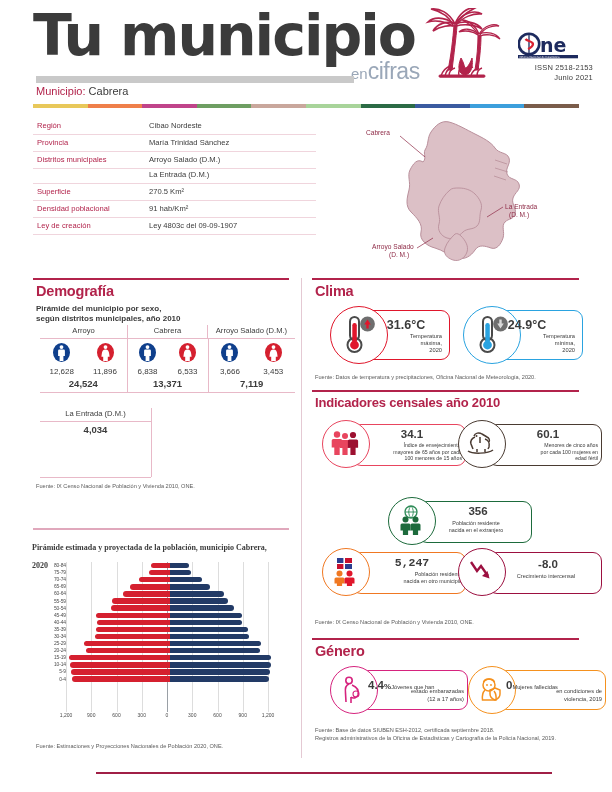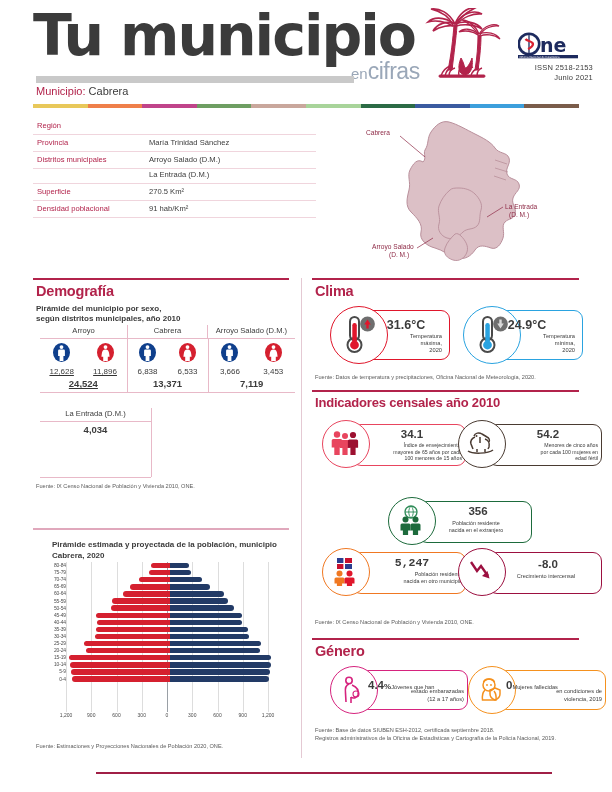--- a/index.html
+++ b/index.html
@@ -176,40 +176,45 @@
         <span style="background: rgb(43, 107, 69);"></span>
         <span style="background: rgb(58, 91, 160);"></span>
         <span style="background: rgb(60, 159, 220);"></span>
         <span style="background: rgb(122, 92, 74);"></span>
       </div>
   </div>
 
   <div class="info-table" id="info-table">
       <div class="info-row">
         <div class="info-key">Región</div>
+        <div class="info-val">Cibao Nordeste</div>
       </div>
       <div class="info-row">
         <div class="info-key">Provincia</div>
         <div class="info-val">María Trinidad Sánchez</div>
       </div>
       <div class="info-row">
         <div class="info-key">Distritos municipales</div>
         <div class="info-val">Arroyo Salado (D.M.)</div>
       </div>
       <div class="info-row sub">
         <div class="info-key"></div>
         <div class="info-val">La Entrada (D.M.)</div>
       </div>
       <div class="info-row">
         <div class="info-key">Superficie</div>
         <div class="info-val">270.5 Km²</div>
       </div>
       <div class="info-row">
         <div class="info-key">Densidad poblacional</div>
         <div class="info-val">91 hab/Km²</div>
+      </div>
+      <div class="info-row">
+        <div class="info-key">Ley de creación</div>
+        <div class="info-val">Ley 4803c del 09-09-1907</div>
       </div>
     </div>
 
   <div class="map-area">
     <svg width="240" height="160" viewBox="0 0 240 160">
       <path d="M68 50 C62 46 58 52 55 58 C52 64 56 70 54 78 C52 86 50 94 56 100
                C62 106 68 112 66 120 C64 128 72 134 80 136 C88 138 94 144 102 146
                C110 148 116 144 120 138 C124 132 130 134 136 136 C142 138 146 132 148 126
                C150 120 146 114 150 110 C154 106 158 108 160 102 C162 96 156 92 158 86
                C160 80 166 78 164 72 C162 66 154 68 152 62 C150 56 156 52 154 46
@@ -241,21 +246,21 @@
 
   <div class="demo">
     <div class="demo-head" id="demo-head">
         <div class="dh" style="width: 111px;">Arroyo</div>
         <div style="width: 1px; background: rgb(232, 185, 200);"></div>
         <div class="dh" style="width: 101px;">Cabrera</div>
         <div style="width: 1px; background: rgb(232, 185, 200);"></div>
         <div class="dh" style="width: 111px;">Arroyo Salado (D.M.)</div>
       </div>
     <div class="demo-body" id="demo-body">
-        <div class="dcell" style="width: 111px; text-decoration: underline;">
+        <div class="dcell" style="width: 111px;">
           <div class="figs">
             <div class="fig"><svg width="17" height="19" viewBox="0 0 17 19">
                 <ellipse cx="8.5" cy="9.5" rx="8.5" ry="9.5" fill="#0f3f8c"></ellipse>
                 <path d="M8.5 2.2 a1.9 1.9 0 1 1 0 3.8 a1.9 1.9 0 0 1 0 -3.8 Z M6.2 6.6 h4.6 a1.1 1.1 0 0 1 1.1 1.1 v5.2 h-1.5 v5 h-3.8 v-5 h-1.5 v-5.2 a1.1 1.1 0 0 1 1.1 -1.1 Z" fill="#ffffff"></path>
               </svg><div class="num">12,628</div></div>
             <div class="fig"><svg width="17" height="19" viewBox="0 0 17 19">
                 <ellipse cx="8.5" cy="9.5" rx="8.5" ry="9.5" fill="#d5202f"></ellipse>
                 <path d="M8.5 2.2 a1.9 1.9 0 1 1 0 3.8 a1.9 1.9 0 0 1 0 -3.8 Z M8.5 6.6 c2.3 0 3.4 1.6 3.7 4.1 l0.4 3 h-1.8 l0 4.2 h-4.6 l0 -4.2 h-1.8 l0.4 -3 c0.3 -2.5 1.4 -4.1 3.7 -4.1 Z" fill="#ffffff"></path>
               </svg><div class="num">11,896</div></div>
           </div>
@@ -293,21 +298,21 @@
   </div>
   <div class="entrada">
     <div class="hd">La Entrada (D.M.)</div>
     <div style="text-align:center;font-size:9.5px;font-weight:bold;color:#3b3b3b;padding:2px 0 3px 0;">4,034</div>
   </div>
   <div class="entrada-side"></div>
   <div class="entrada-bot"></div>
   <div class="src" style="left:36px;top:482px;width:250px;">Fuente: IX Censo Nacional de Población y Vivienda 2010, ONE.</div>
 
   <div class="sec-rule" style="left:33px;top:528px;width:256px;height:1.6px;background:#e0a8bc;"></div>
-  <div class="sec-sub" style="left:52px;top:539px;width:250px;line-height:11px;">Pirámide estimada y proyectada de la población, municipio Cabrera, 2020</div>
+  <div class="sec-sub" style="left:32px;top:539px;width:250px;line-height:18px;font-family:Liberation Serif, serif;">Pirámide estimada y proyectada de la población, municipio Cabrera, 2020</div>
 
   <div class="pyr-plot" id="pyr-grid-layer">
       <div class="pyr-grid" style="left: 0%;"></div>
       <div class="pyr-grid" style="left: 12.5%;"></div>
       <div class="pyr-grid" style="left: 25%;"></div>
       <div class="pyr-grid" style="left: 37.5%;"></div>
       <div class="pyr-grid" style="left: 50%; background: rgb(154, 160, 166);"></div>
       <div class="pyr-grid" style="left: 62.5%;"></div>
       <div class="pyr-grid" style="left: 75%;"></div>
       <div class="pyr-grid" style="left: 87.5%;"></div>
@@ -549,21 +554,21 @@
     <div class="circ" style="left:0;top:0;width:46px;height:46px;border-color:#4a3b32;border-width:1.4px;"></div>
     <svg style="position:absolute;left:8px;top:11px;" width="30" height="24" viewBox="0 0 30 24">
       <g fill="none" stroke="#4a3b32" stroke-width="1.5">
         <path d="M9 6 C6 7 4 10 5 13 L7 18 M14 6 L14 12 M19 8 C22 9 24 12 23 16 L22 18"></path>
         <path d="M8 5 C9 2 13 1 16 3 L21 6 C23 7 24 9 23 11"></path>
         <path d="M2 20 C6 23 22 23 27 19"></path>
         <path d="M11 18 L11 21 M19 18 L19 21"></path>
       </g>
       <circle cx="10.5" cy="5" r="1" fill="#4a3b32"></circle>
     </svg>
-    <div class="cval" style="left:40px;top:8px;width:100px;font-size:11.5px;">54.2</div>
+    <div class="cval" style="left:40px;top:8px;width:100px;font-size:11.5px;">60.1</div>
     <div class="ctxt r" style="left:36px;top:22px;width:104px;font-size:5.2px;line-height:6.6px;">Menores de cinco años</div>
     <div class="ctxt r" style="left:36px;top:28.5px;width:104px;font-size:5.2px;line-height:6.6px;">por cada 100 mujeres en</div>
     <div class="ctxt r" style="left:36px;top:35px;width:104px;font-size:5.2px;line-height:6.6px;">edad fértil</div>
   </div>
 
   <div class="card" style="left:388px;top:497px;">
     <div class="pill" style="left:30px;top:4px;width:112px;height:40px;border-color:#1d6b3c;border-width:1.2px;"></div>
     <div class="circ" style="left:0;top:0;width:46px;height:46px;border-color:#1d6b3c;border-width:1.4px;"></div>
     <svg style="position:absolute;left:9px;top:8px;" width="28" height="30" viewBox="0 0 28 30">
       <circle cx="14" cy="7" r="6" fill="none" stroke="#2e8b57" stroke-width="1.3"></circle>

